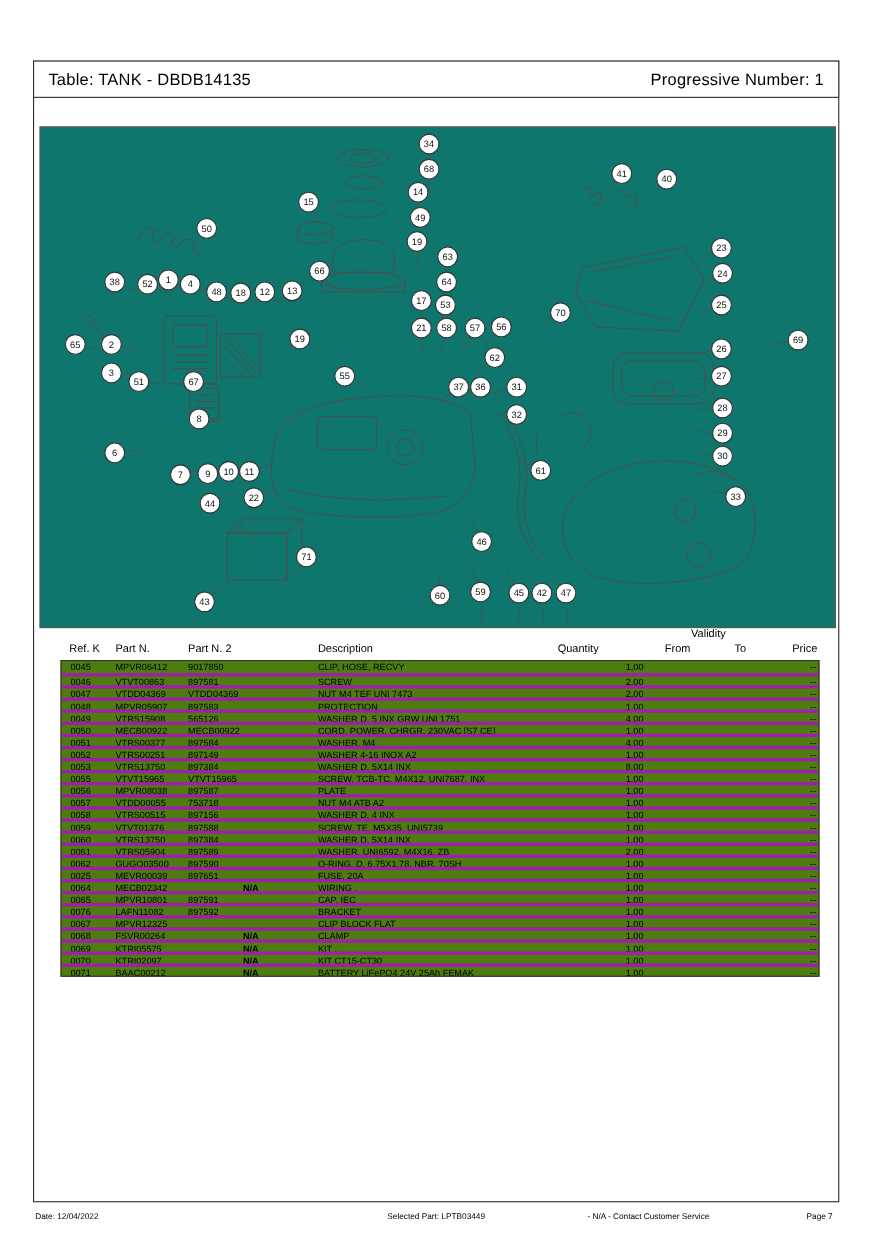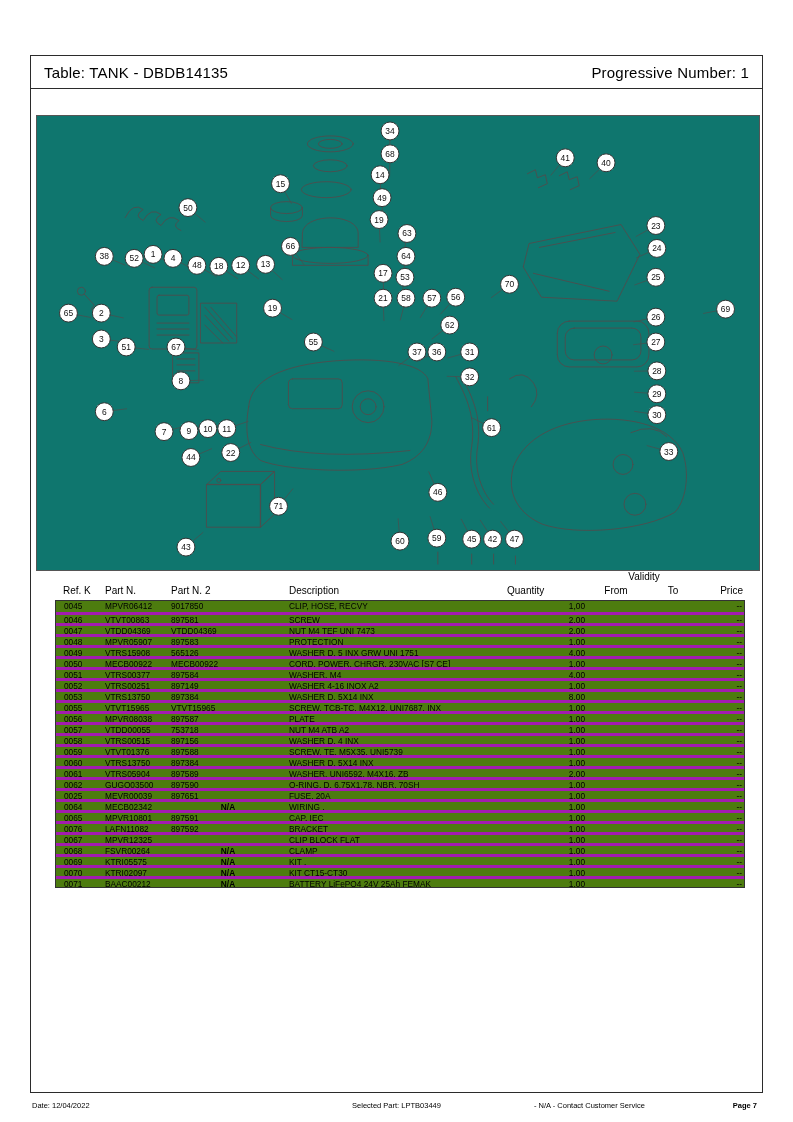--- a/index.html
+++ b/index.html
@@ -29,21 +29,21 @@
   .trow:first-child { border-top:none; }
   .tcell { font-size:8.3px; line-height:10.5px; padding:0 2px; white-space:nowrap; overflow:hidden; }
   .c-ref { padding-left:8px; }
   .c-qty, .c-price { text-align:right; }
   .tcell.na { text-align:center;font-weight:bold; }
 
   .footer span { position:absolute; top:1101px; font-size:7.5px; white-space:nowrap; }
   .f-date { left:32px; }
   .f-selected { left:0; right:0; text-align:center; }
   .f-note { left:534px; }
-  .f-page { right:36px;font-weight:bold; }
+  .f-page { right:36px; }
 </style>
 </head>
 <body>
 
 <div class="outer-border"></div>
 
 <div class="header-box">
   <span class="header-title">Table: TANK - DBDB14135</span>
   <span class="header-progressive">Progressive Number: 1</span>
 </div>

